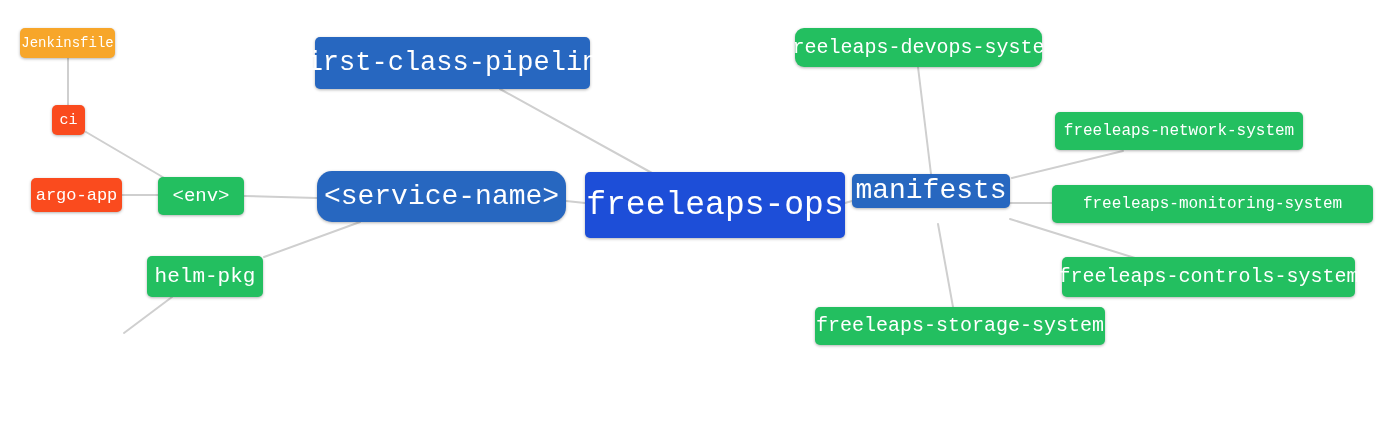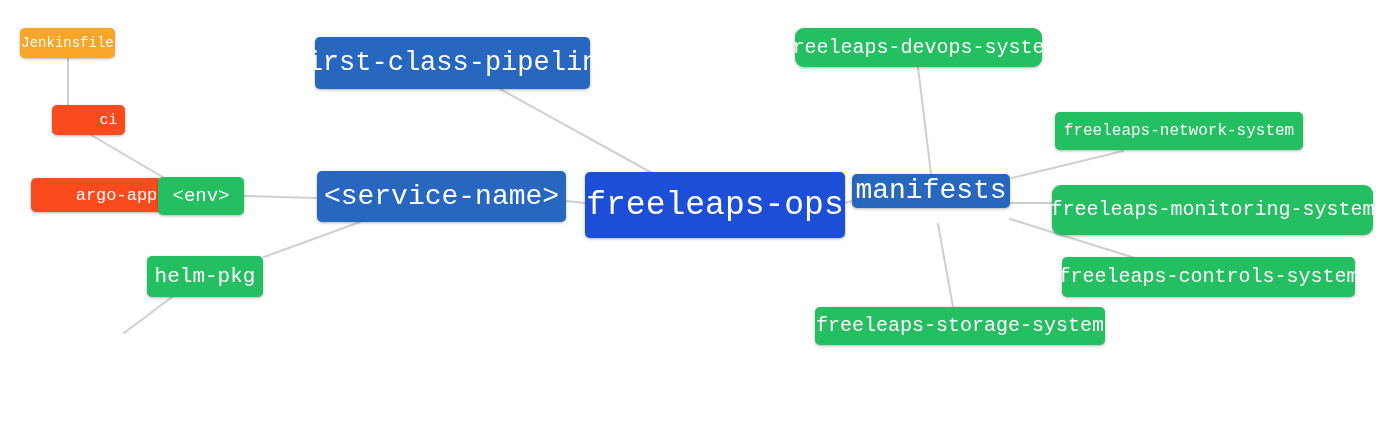--- a/index.html
+++ b/index.html
@@ -20,21 +20,21 @@
     justify-content:center;
     color:#ffffff;
     border-radius:5px;
     box-shadow:0 1px 3px rgba(0,0,0,0.30);
     white-space:nowrap;
     line-height:1;
     cursor:pointer;
     user-select:none;
   }
   .c-orange{background:#f7a62a;}
-  .c-red{background:#fa4b1e;padding-left:40px;}
+  .c-red{background:#fa4b1e;}
   .c-green{background:#23bf60;}
   .c-blue{background:#2767c0;text-align:center;}
   .c-dark{background:#1d4ed8;}
 </style>
 </head>
 <body>
 
 <div class="canvas">
 
   <svg class="edges" viewBox="0 0 1390 421" xmlns="http://www.w3.org/2000/svg">
@@ -60,29 +60,29 @@
 
   <div class="node c-red" style="left:31px;top:178px;width:91px;height:34px;font-size:17px;">argo-app</div>
 
   <div class="node c-green" style="left:158px;top:177px;width:86px;height:38px;font-size:19px;">&lt;env&gt;</div>
 
   <div class="node c-green" style="left:147px;top:256px;width:116px;height:41px;font-size:21px;">helm-pkg</div>
 
 
   <div class="node c-blue" style="left:315px;top:37px;width:275px;height:52px;font-size:27px;">first-class-pipeline</div>
 
-  <div class="node c-blue" style="left:317px;top:171px;width:249px;height:51px;font-size:28px;">&lt;service-name&gt;</div>
+  <div class="node c-blue" style="left:317px;top:171px;width:249px;height:51px;font-size:28px;border-radius:15px;">&lt;service-name&gt;</div>
 
   <div class="node c-dark" style="left:585px;top:172px;width:260px;height:66px;font-size:33px;">freeleaps-ops</div>
 
   <div class="node c-blue" style="left:852px;top:174px;width:158px;height:34px;font-size:28px;">manifests</div>
 
   <div class="node c-green" style="left:795px;top:28px;width:247px;height:39px;font-size:20px;border-radius:9px;">freeleaps-devops-system</div>
 
   <div class="node c-green" style="left:1055px;top:112px;width:248px;height:38px;font-size:16px;">freeleaps-network-system</div>
 
-  <div class="node c-green" style="left:1052px;top:185px;width:321px;height:50px;font-size:20px;border-radius:9px;">freeleaps-monitoring-system</div>
+  <div class="node c-green" style="left:1052px;top:185px;width:321px;height:38px;font-size:16px;">freeleaps-monitoring-system</div>
 
   <div class="node c-green" style="left:1062px;top:257px;width:293px;height:40px;font-size:20px;">freeleaps-controls-system</div>
 
   <div class="node c-green" style="left:815px;top:307px;width:290px;height:38px;font-size:20px;">freeleaps-storage-system</div>
 
 </div>
 
 </body></html>

